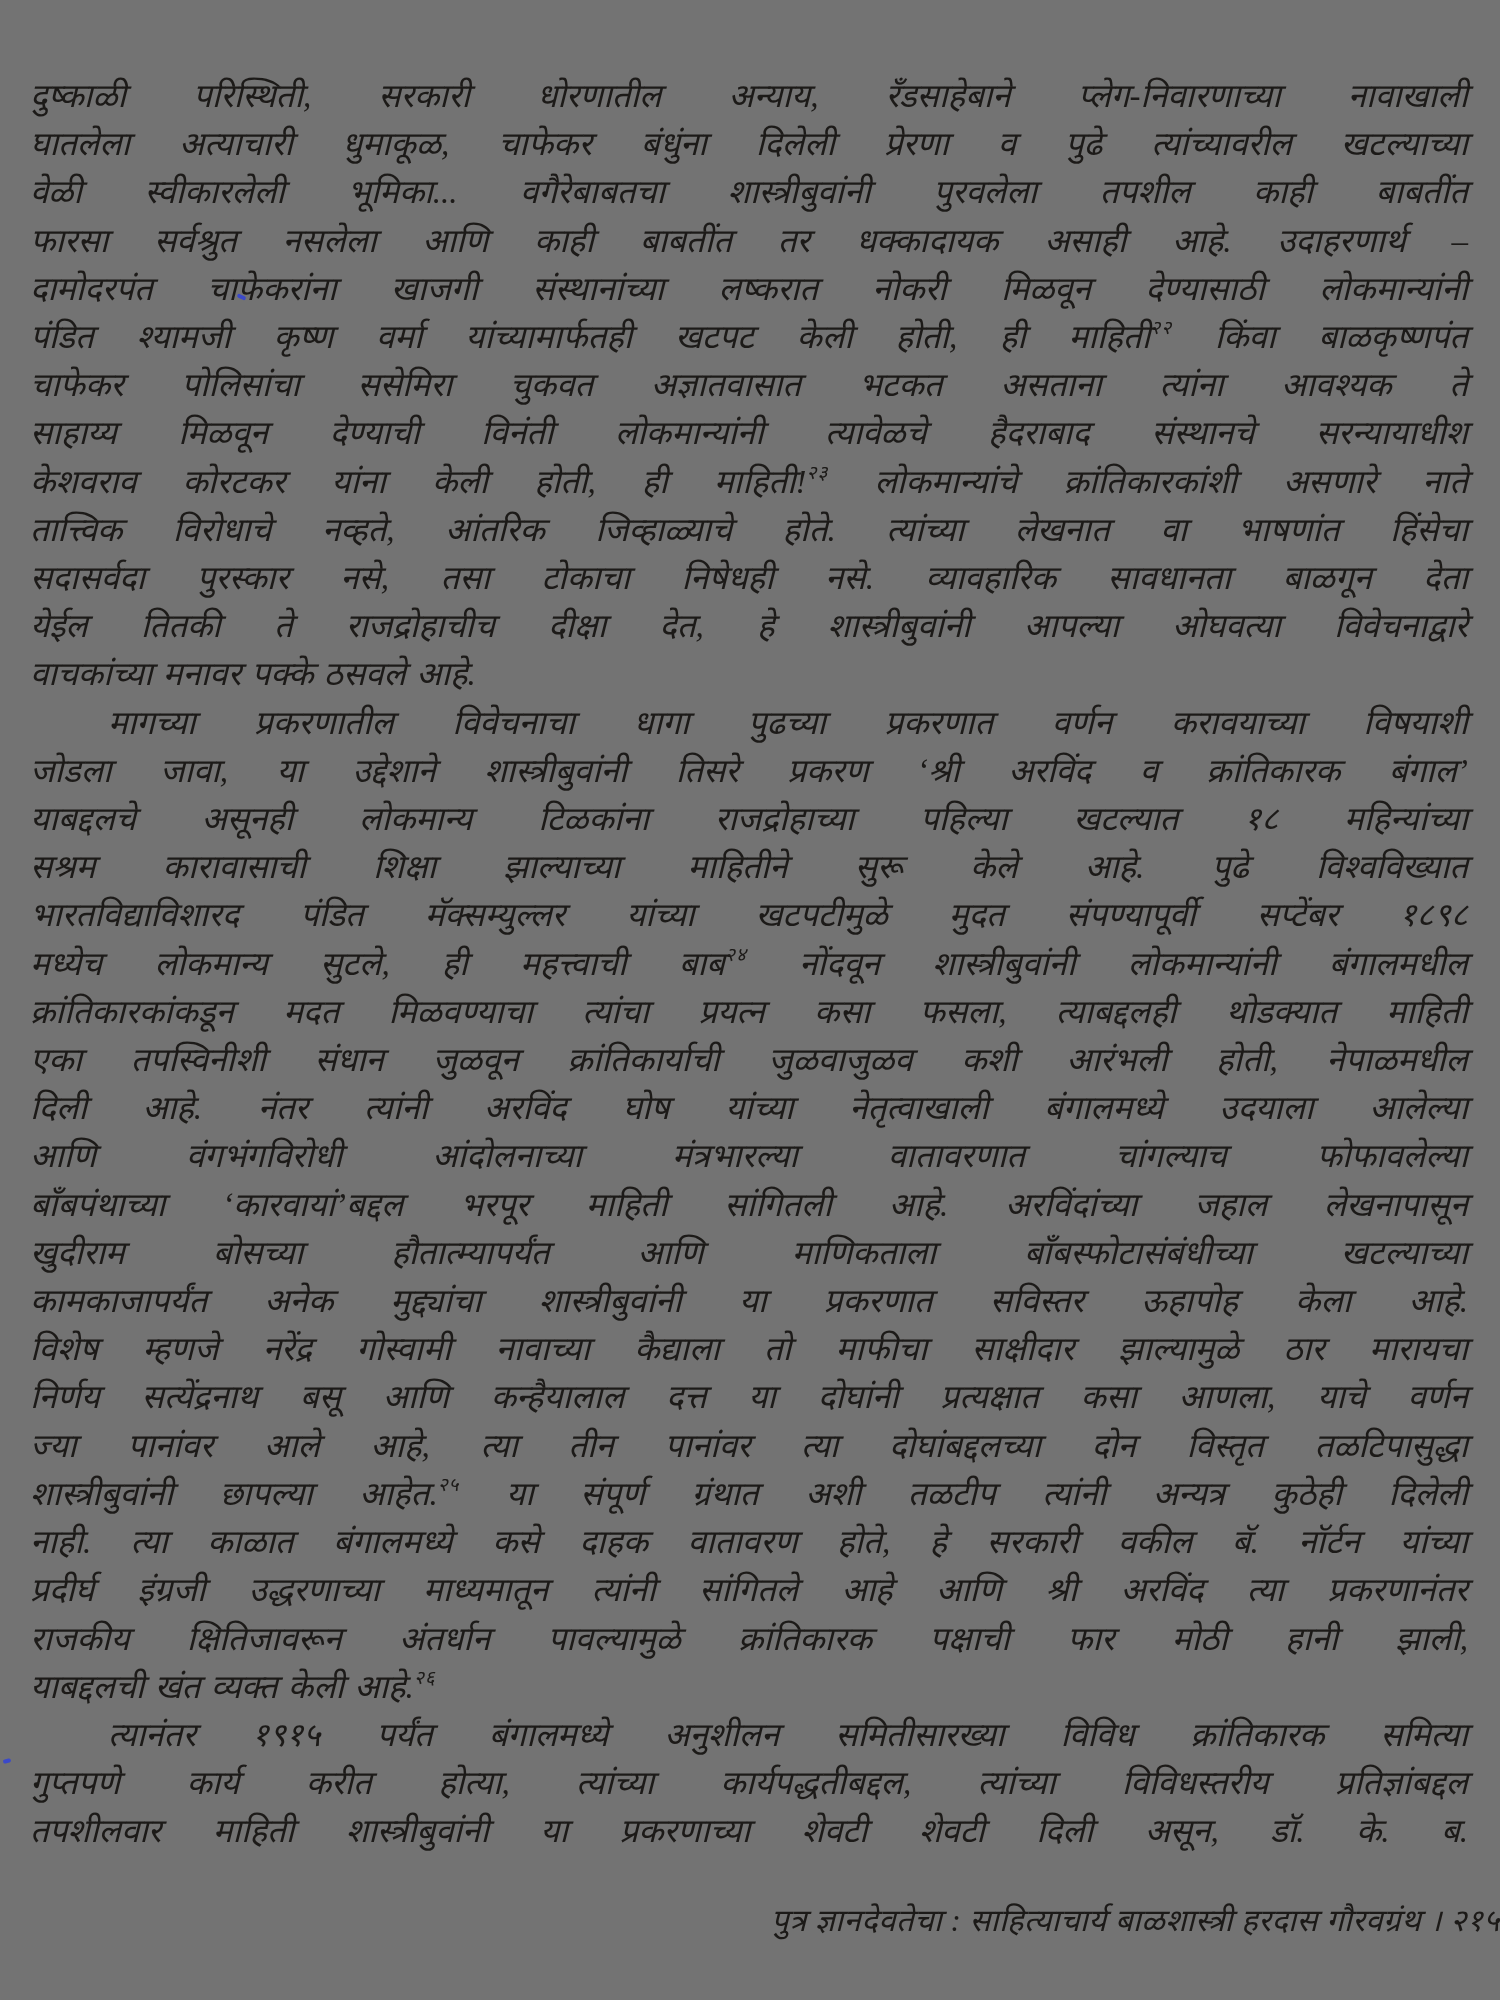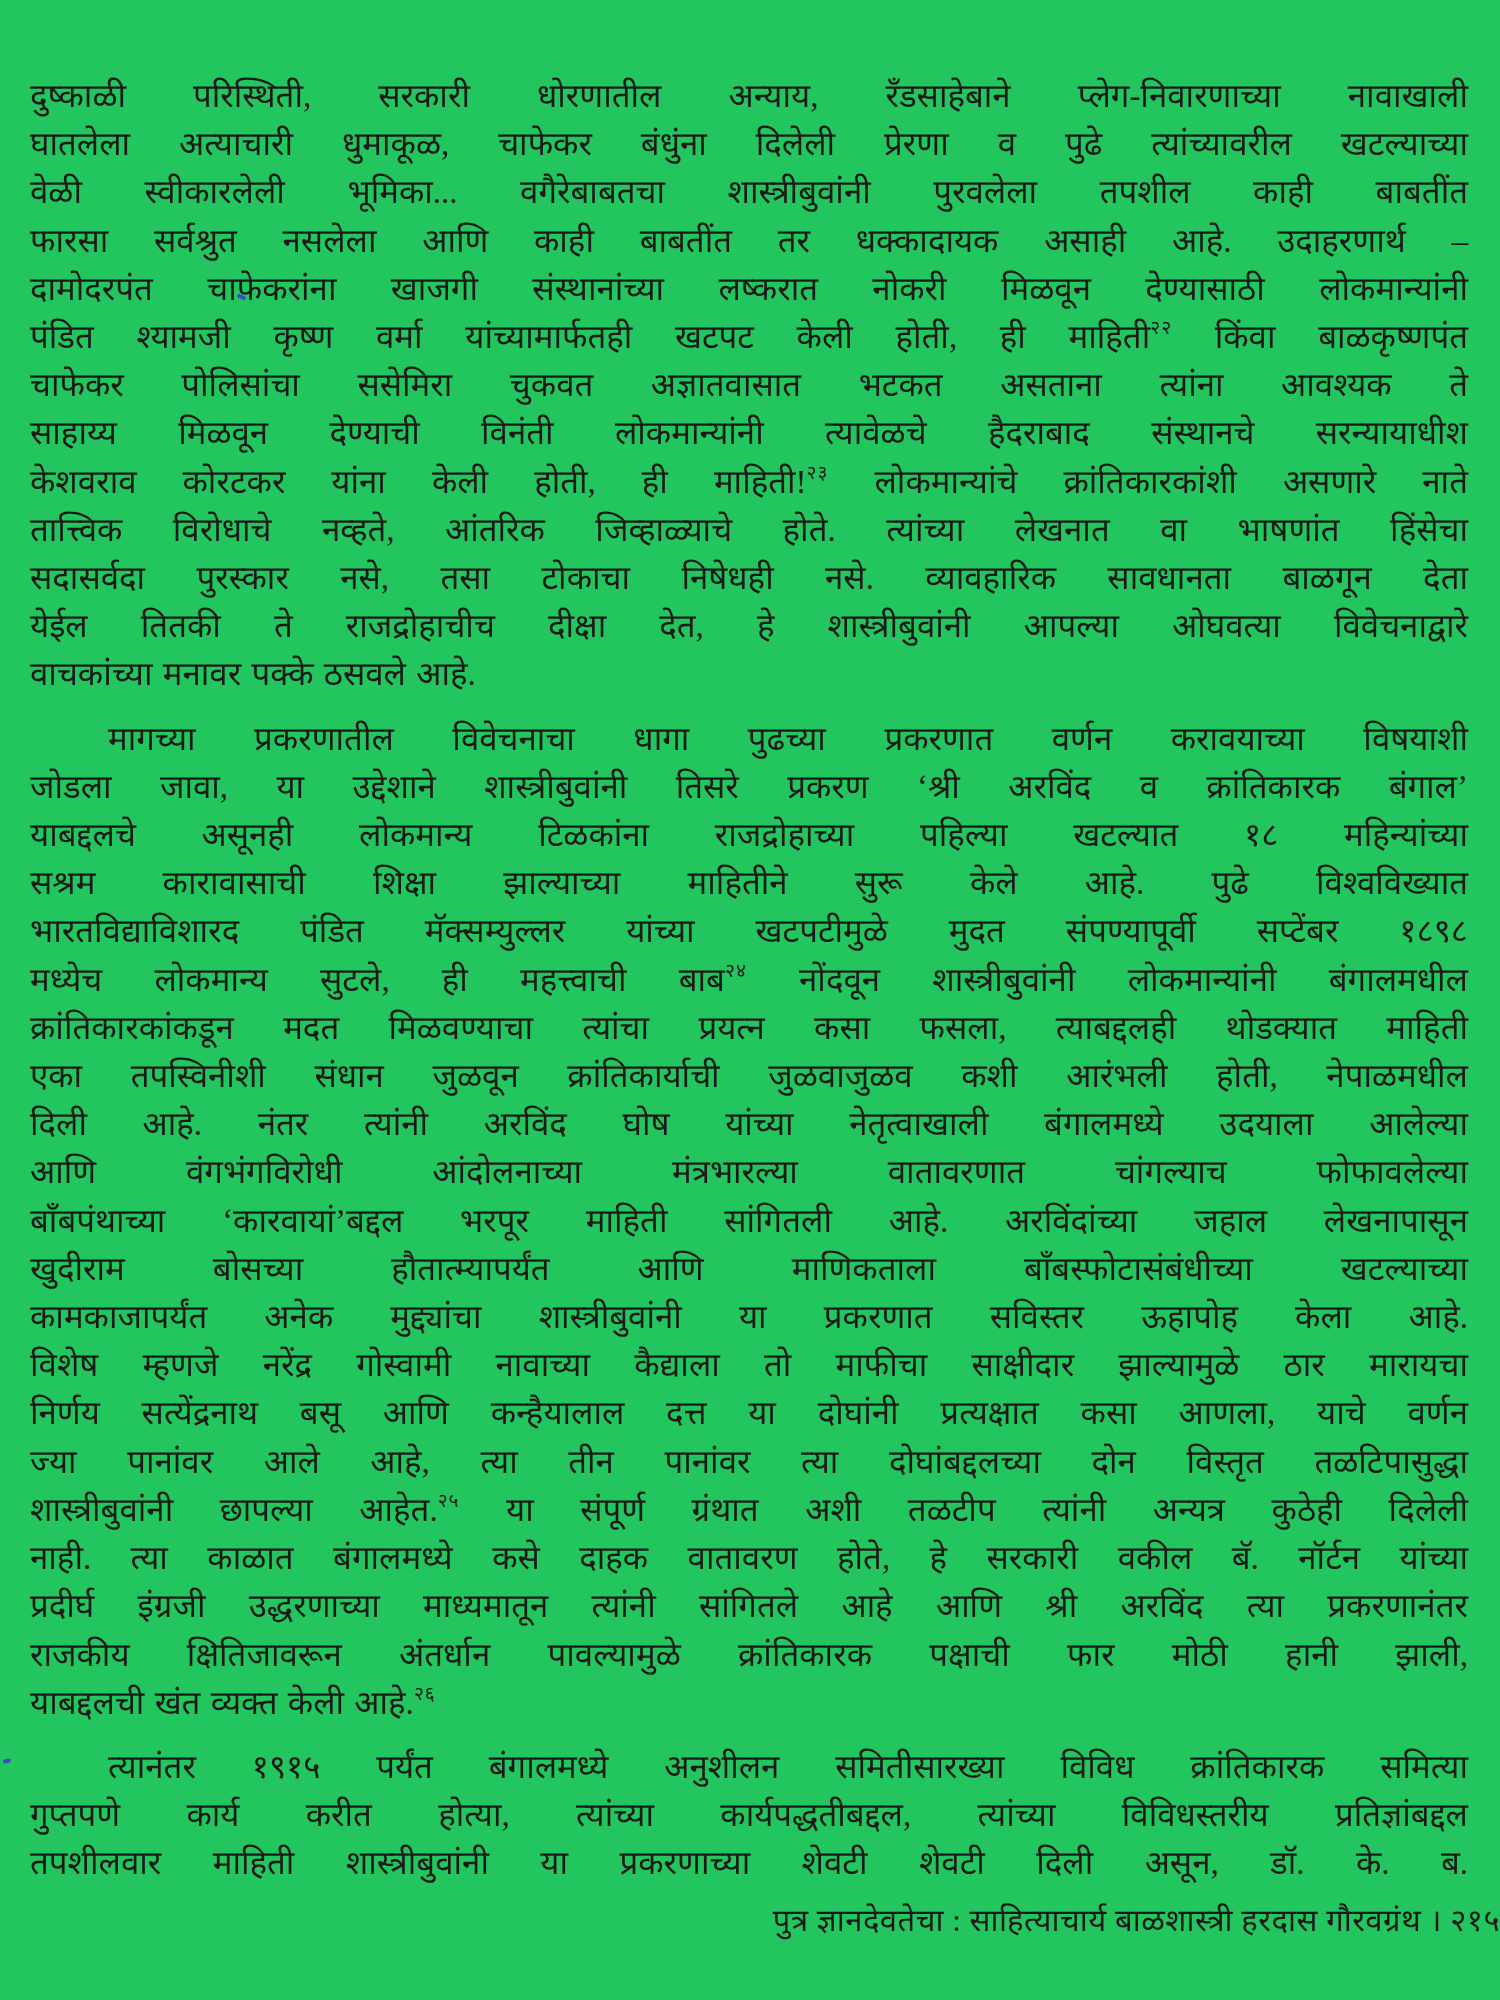--- a/index.html
+++ b/index.html
@@ -10,21 +10,22 @@
     width: 1500px;
     height: 2000px;
     background: #ffffff;
     position: relative;
     overflow: hidden;
     font-family: "Liberation Serif", "DejaVu Serif", serif;
   }
   .page {
     position: absolute;
     inset: 0;
-    background: #22c55e;
+    background: #737373;
+    font-style: italic;
   }
   .page-text {
     position: absolute;
     top: 72px;
     left: 30px;
     right: 32px;
     color: #1c1a18;
     font-size: 33px;
     line-height: 48.2px;
   }
@@ -36,21 +37,20 @@
     text-align: justify;
     text-align-last: justify;
     white-space: normal;
     word-spacing: 2px;
   }
   .line.last-left {
     text-align-last: left;
   }
   .line.indent {
     text-indent: 78px;
-    margin-top: 16px;
   }
   .line sup {
     font-size: 58%;
     line-height: 0;
     vertical-align: 14px;
     letter-spacing: 1px;
   }
   .page-footer {
     position: absolute;
     top: 1898px;

